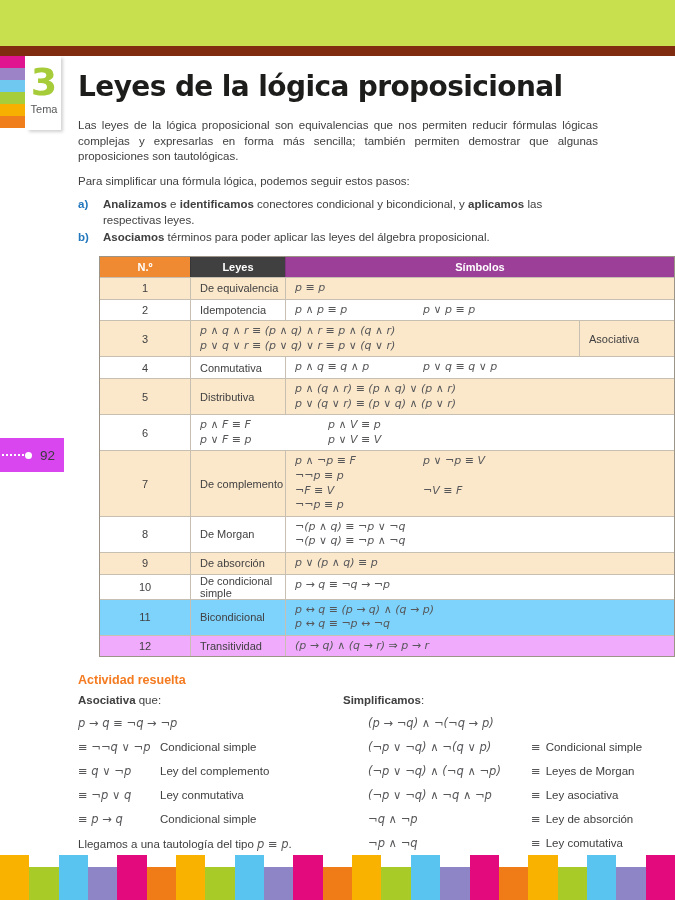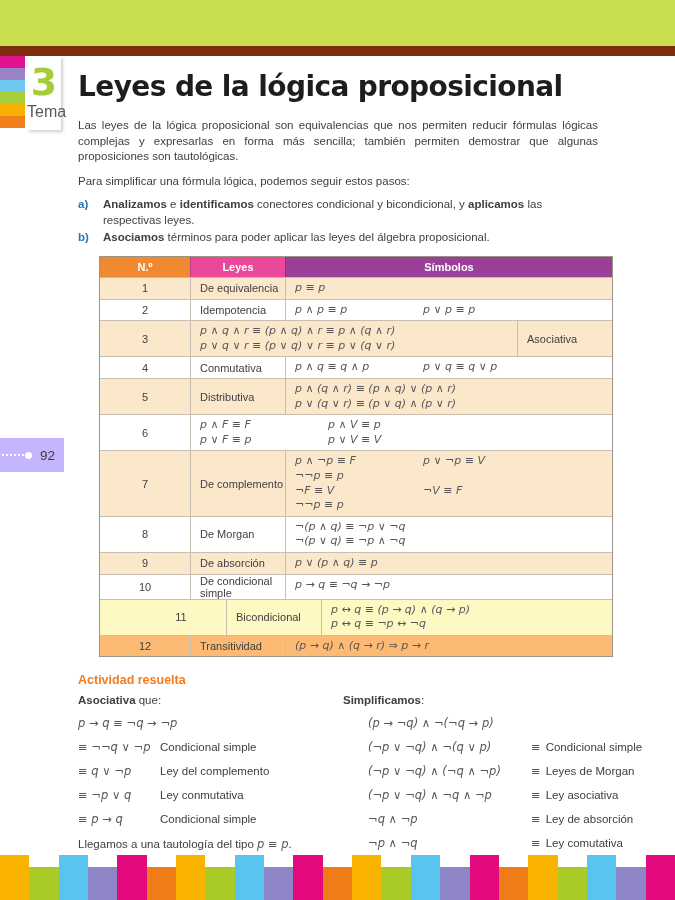--- a/index.html
+++ b/index.html
@@ -11,36 +11,36 @@
   .lime-band{height:46px;background:#c9e04e;}
   .maroon-band{height:10px;background:#7f2c10;}
 
   .tema-block{position:absolute;left:0;top:56px;width:62px;}
   .squares{position:absolute;left:0;top:0;width:25px;}
   .sq{width:25px;height:12px;}
   .tema-card{position:absolute;left:27px;top:0;width:34px;height:74px;background:#fff;
              box-shadow:2px 2px 3px rgba(0,0,0,.18);text-align:center;padding-top:6px;}
   .tema-number{font-size:38px;line-height:40px;font-weight:700;color:#a6cc39;
                font-family:"DejaVu Sans",sans-serif;}
-  .tema-label{font-size:16px;color:#58595b;margin-top:1px;}
+  .tema-label{font-size:11px;color:#58595b;margin-top:1px;}
 
   
   .content{position:absolute;left:78px;top:57px;width:520px;}
   .strip{height:23px;background:#ddeaf6;padding:7px 8px 0 8px;font-size:7.5px;color:#5b6670;}
   .title{margin-top:13px;font-size:28px;font-weight:700;color:#1d1d1b;letter-spacing:-0.6px;
          font-family:"DejaVu Sans",sans-serif;}
   .p1{margin-top:15px;font-size:11.5px;line-height:15.5px;text-align:justify;}
   .p2{margin-top:10px;font-size:11.5px;}
   .steps{margin-top:9px;}
   .step{display:flex;font-size:11.5px;line-height:16.5px;}
   .step-marker{width:25px;font-weight:700;flex:none;}
   .b{font-weight:700;}
 
   
-  .ltable{margin:11px 0 16px 21px;width:514px;border:1px solid #9d9488;}
+  .ltable{margin:11px 0 16px 21px;width:576px;border:1px solid #9d9488;}
   .thead{display:flex;height:20px;}
   .thead .hcell{color:#fff;font-weight:700;font-size:11px;display:flex;align-items:center;
                 justify-content:center;}
   .hcell + .hcell{border-left:1px solid rgba(0,0,0,.15);}
   .c1{width:90px;flex:none;}
   .c2{width:95px;flex:none;}
   .c3{flex:1;}
   .trow{display:flex;border-top:1px solid #c6bfb2;background:#fff;}
   .trow > div + div{border-left:1px solid #c6bfb2;}
   .tcell{font-size:11px;color:#414042;}
@@ -112,21 +112,21 @@
       </div>
       <div class="step">
         <span class="step-marker" style="color: rgb(34, 119, 189);">b)</span>
         <span class="step-body"><span class="b">Asociamos</span><span> términos para poder aplicar las leyes del álgebra proposicional.</span></span>
       </div>
     </div>
 
   <div class="ltable">
     <div class="thead">
       <div class="hcell c1" style="background: rgb(239, 138, 51);">N.º</div>
-      <div class="hcell c2" style="background: #ec4899;">Leyes</div>
+      <div class="hcell c2" style="background: #404040;">Leyes</div>
       <div class="hcell c3" style="background: rgb(156, 63, 152);">Símbolos</div>
     </div>
     <div>
         <div class="trow" style="background: rgb(251, 232, 202);">
           <div class="tcell tc1 c1">1</div>
           <div class="tcell tc2 c2">De equivalencia</div>
           <div class="tcell tc3 c3">
             <div class="fline">
               <span class="fp">p ≡ p</span>
             </div>
@@ -232,33 +232,33 @@
         </div>
         <div class="trow" style="background: rgb(255, 255, 255);">
           <div class="tcell tc1 c1">10</div>
           <div class="tcell tc2 c2">De condicional simple</div>
           <div class="tcell tc3 c3">
             <div class="fline">
               <span class="fp">p → q ≡ ¬q → ¬p</span>
             </div>
           </div>
         </div>
-        <div class="trow" style="background: #fef9c3; padding-left: 36px;">
+        <div class="trow" style="background: #7dd3fc;">
           <div class="tcell tc1 c1">11</div>
           <div class="tcell tc2 c2">Bicondicional</div>
           <div class="tcell tc3 c3">
             <div class="fline">
               <span class="fp">p ↔ q ≡ (p → q) ∧ (q → p)</span>
             </div>
             <div class="fline">
               <span class="fp">p ↔ q ≡ ¬p ↔ ¬q</span>
             </div>
           </div>
         </div>
-        <div class="trow" style="background: #fdba74;">
+        <div class="trow" style="background: #f0abfc;">
           <div class="tcell tc1 c1">12</div>
           <div class="tcell tc2 c2">Transitividad</div>
           <div class="tcell tc3 c3">
             <div class="fline">
               <span class="fp">(p → q) ∧ (q → r) ⇒ p → r</span>
             </div>
           </div>
         </div>
       </div>
   </div>
@@ -328,21 +328,21 @@
           <div class="arow">
             <span class="math rf">¬p ∧ ¬q</span>
             <span class="math req">≡</span>
             <span class="law">Ley comutativa</span>
           </div>
         </div>
     </div>
   </div>
 </div>
 
-<div class="page-tab" style="background: #c4b5fd;">
+<div class="page-tab" style="background: #d946ef;">
   <div class="tab-dots"></div>
   <div class="tab-dot"></div>
   <div class="tab-num">92</div>
 </div>
 
 <div class="footer-bars">
     <div class="fbar tall" style="background: rgb(249, 178, 0);"></div>
     <div class="fbar" style="background: rgb(169, 203, 39);"></div>
     <div class="fbar tall" style="background: rgb(90, 196, 241);"></div>
     <div class="fbar" style="background: rgb(141, 133, 197);"></div>

